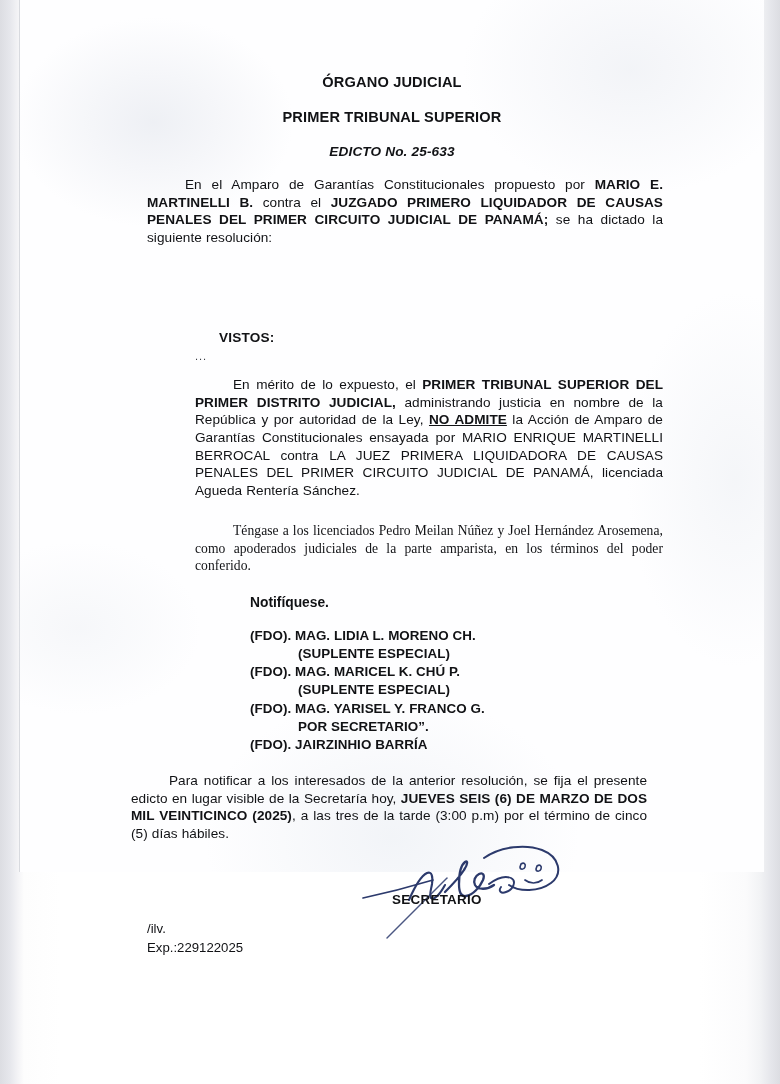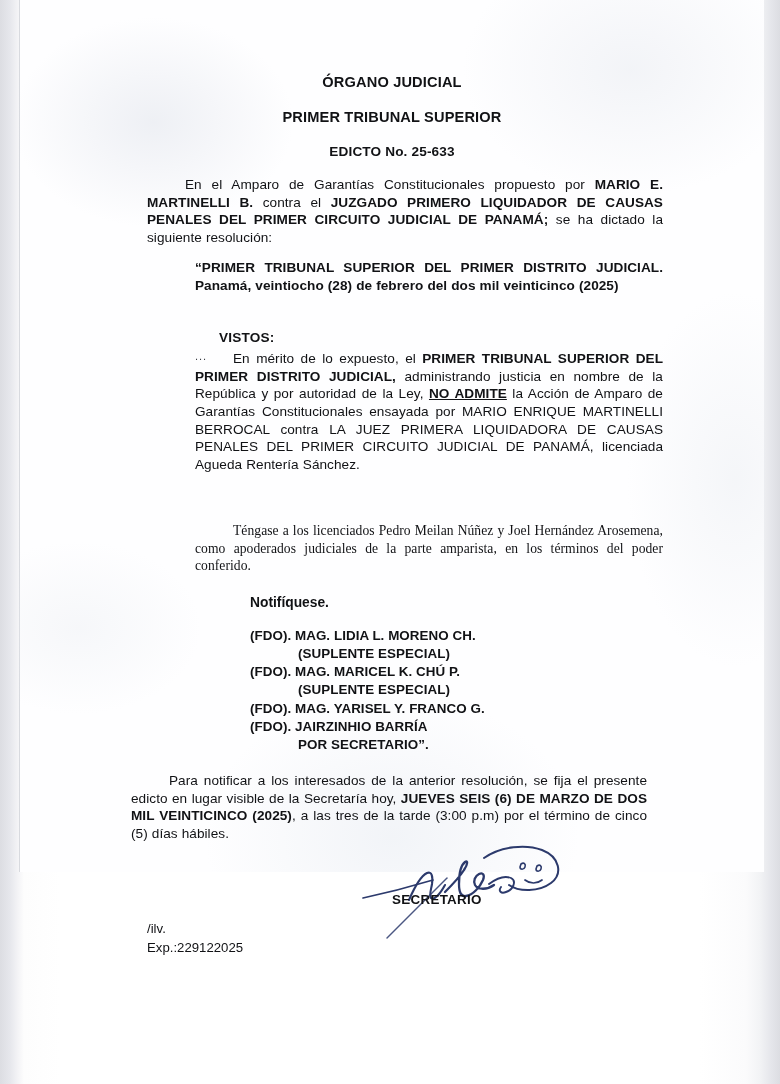--- a/index.html
+++ b/index.html
@@ -62,21 +62,21 @@
 
   
   .doc-head {
     text-align: center;
     font-weight: bold;
     font-size: 14.6px;
     letter-spacing: .15px;
   }
   #organo-judicial  { position: absolute; left: 0; right: 0; top: 74px; }
   #tribunal-superior{ position: absolute; left: 0; right: 0; top: 109px; }
-  #edicto-no        { position: absolute; left: 0; right: 0; top: 144px; font-size: 13.6px; }
+  #edicto-no        { position: absolute; left: 0; right: 0; top: 144px; font-size: 13.6px; font-style: italic; }
 
   
   .para {
     position: absolute;
     text-align: justify;
     font-size: 13.6px;
     line-height: 1.30;
     letter-spacing: .05px;
     word-spacing: .2px;
   }
@@ -112,21 +112,21 @@
     margin-left: 24px;
   }
   #vistos-ellipsis {
     position: absolute;
     left: 176px;
     top: 350px;
     font-size: 11px;
     color: #3a3c42;
     letter-spacing: 1px;
   }
-  #merit-paragraph  { top: 350px; }
+  #merit-paragraph  { top: 376px; }
   #powers-paragraph { top: 522px; font-family: Liberation Serif, serif; }
 
   #notify-label {
     position: absolute;
     left: 231px;
     top: 595px;
     font-size: 13.8px;
     font-weight: bold;
   }
 
@@ -189,21 +189,20 @@
       <div class="doc-head" id="organo-judicial">ÓRGANO JUDICIAL</div>
 
       <div class="doc-head" id="tribunal-superior">PRIMER TRIBUNAL SUPERIOR</div>
 
       <div class="doc-head" id="edicto-no">EDICTO No. 25-633</div>
 
       <div class="para" id="intro-paragraph">
         <span class="indent"></span><span>En el Amparo de Garantías Constitucionales propuesto por </span><b>MARIO E. MARTINELLI B.</b><span> contra el </span><b>JUZGADO PRIMERO LIQUIDADOR DE CAUSAS PENALES DEL PRIMER CIRCUITO JUDICIAL DE PANAMÁ;</b><span> se ha dictado la siguiente resolución:</span>
       </div>
 
-      <div class="para quoted" id="resolution-header">“PRIMER TRIBUNAL SUPERIOR DEL PRIMER DISTRITO JUDICIAL. Panamá, veintiocho (28) de febrero del dos mil veinticinco (2025)</div>
 
       <div id="vistos-label">VISTOS:</div>
 
       <div id="vistos-ellipsis">...</div>
 
       <div class="para quoted" id="merit-paragraph">
         <span class="indent"></span><span>En mérito de lo expuesto, el </span><b>PRIMER TRIBUNAL SUPERIOR DEL PRIMER DISTRITO JUDICIAL,</b><span> administrando justicia en nombre de la República y por autoridad de la Ley, </span><span class="u">NO ADMITE</span><span> la Acción de Amparo de Garantías Constitucionales ensayada por MARIO ENRIQUE MARTINELLI BERROCAL contra LA JUEZ PRIMERA LIQUIDADORA DE CAUSAS PENALES DEL PRIMER CIRCUITO JUDICIAL DE PANAMÁ, licenciada Agueda Rentería Sánchez.</span>
       </div>
 
       <div class="para quoted" id="powers-paragraph">
@@ -211,22 +210,22 @@
       </div>
 
       <div id="notify-label">Notifíquese.</div>
 
       <div id="signatories">
           <div class="sig-line">(FDO). MAG. LIDIA L. MORENO CH.</div>
           <div class="sig-line sig-sub">(SUPLENTE ESPECIAL)</div>
           <div class="sig-line">(FDO). MAG. MARICEL K. CHÚ P.</div>
           <div class="sig-line sig-sub">(SUPLENTE ESPECIAL)</div>
           <div class="sig-line">(FDO). MAG. YARISEL Y. FRANCO G.</div>
+          <div class="sig-line sig-sub">POR SECRETARIO”.</div>
           <div class="sig-line">(FDO). JAIRZINHIO BARRÍA</div>
-          <div class="sig-line sig-sub">POR SECRETARIO”.</div>
         </div>
 
       <div class="para" id="closing-paragraph">
         <span class="indent"></span><span>Para notificar a los interesados de la anterior resolución, se fija el presente edicto en lugar visible de la Secretaría hoy, </span><b>JUEVES SEIS (6) DE MARZO DE DOS MIL VEINTICINCO (2025)</b><span>, a las tres de la tarde (3:00 p.m) por el término de cinco (5) días hábiles.</span>
       </div>
 
       <div id="secretary-block">
         <svg id="handwritten-signature" viewBox="0 0 246 100">
           <g fill="none" stroke="#2c3a6c" stroke-linecap="round" stroke-linejoin="round">
             <path d="M2 58 C 30 52, 52 46, 72 40" stroke-width="1.7"></path>

